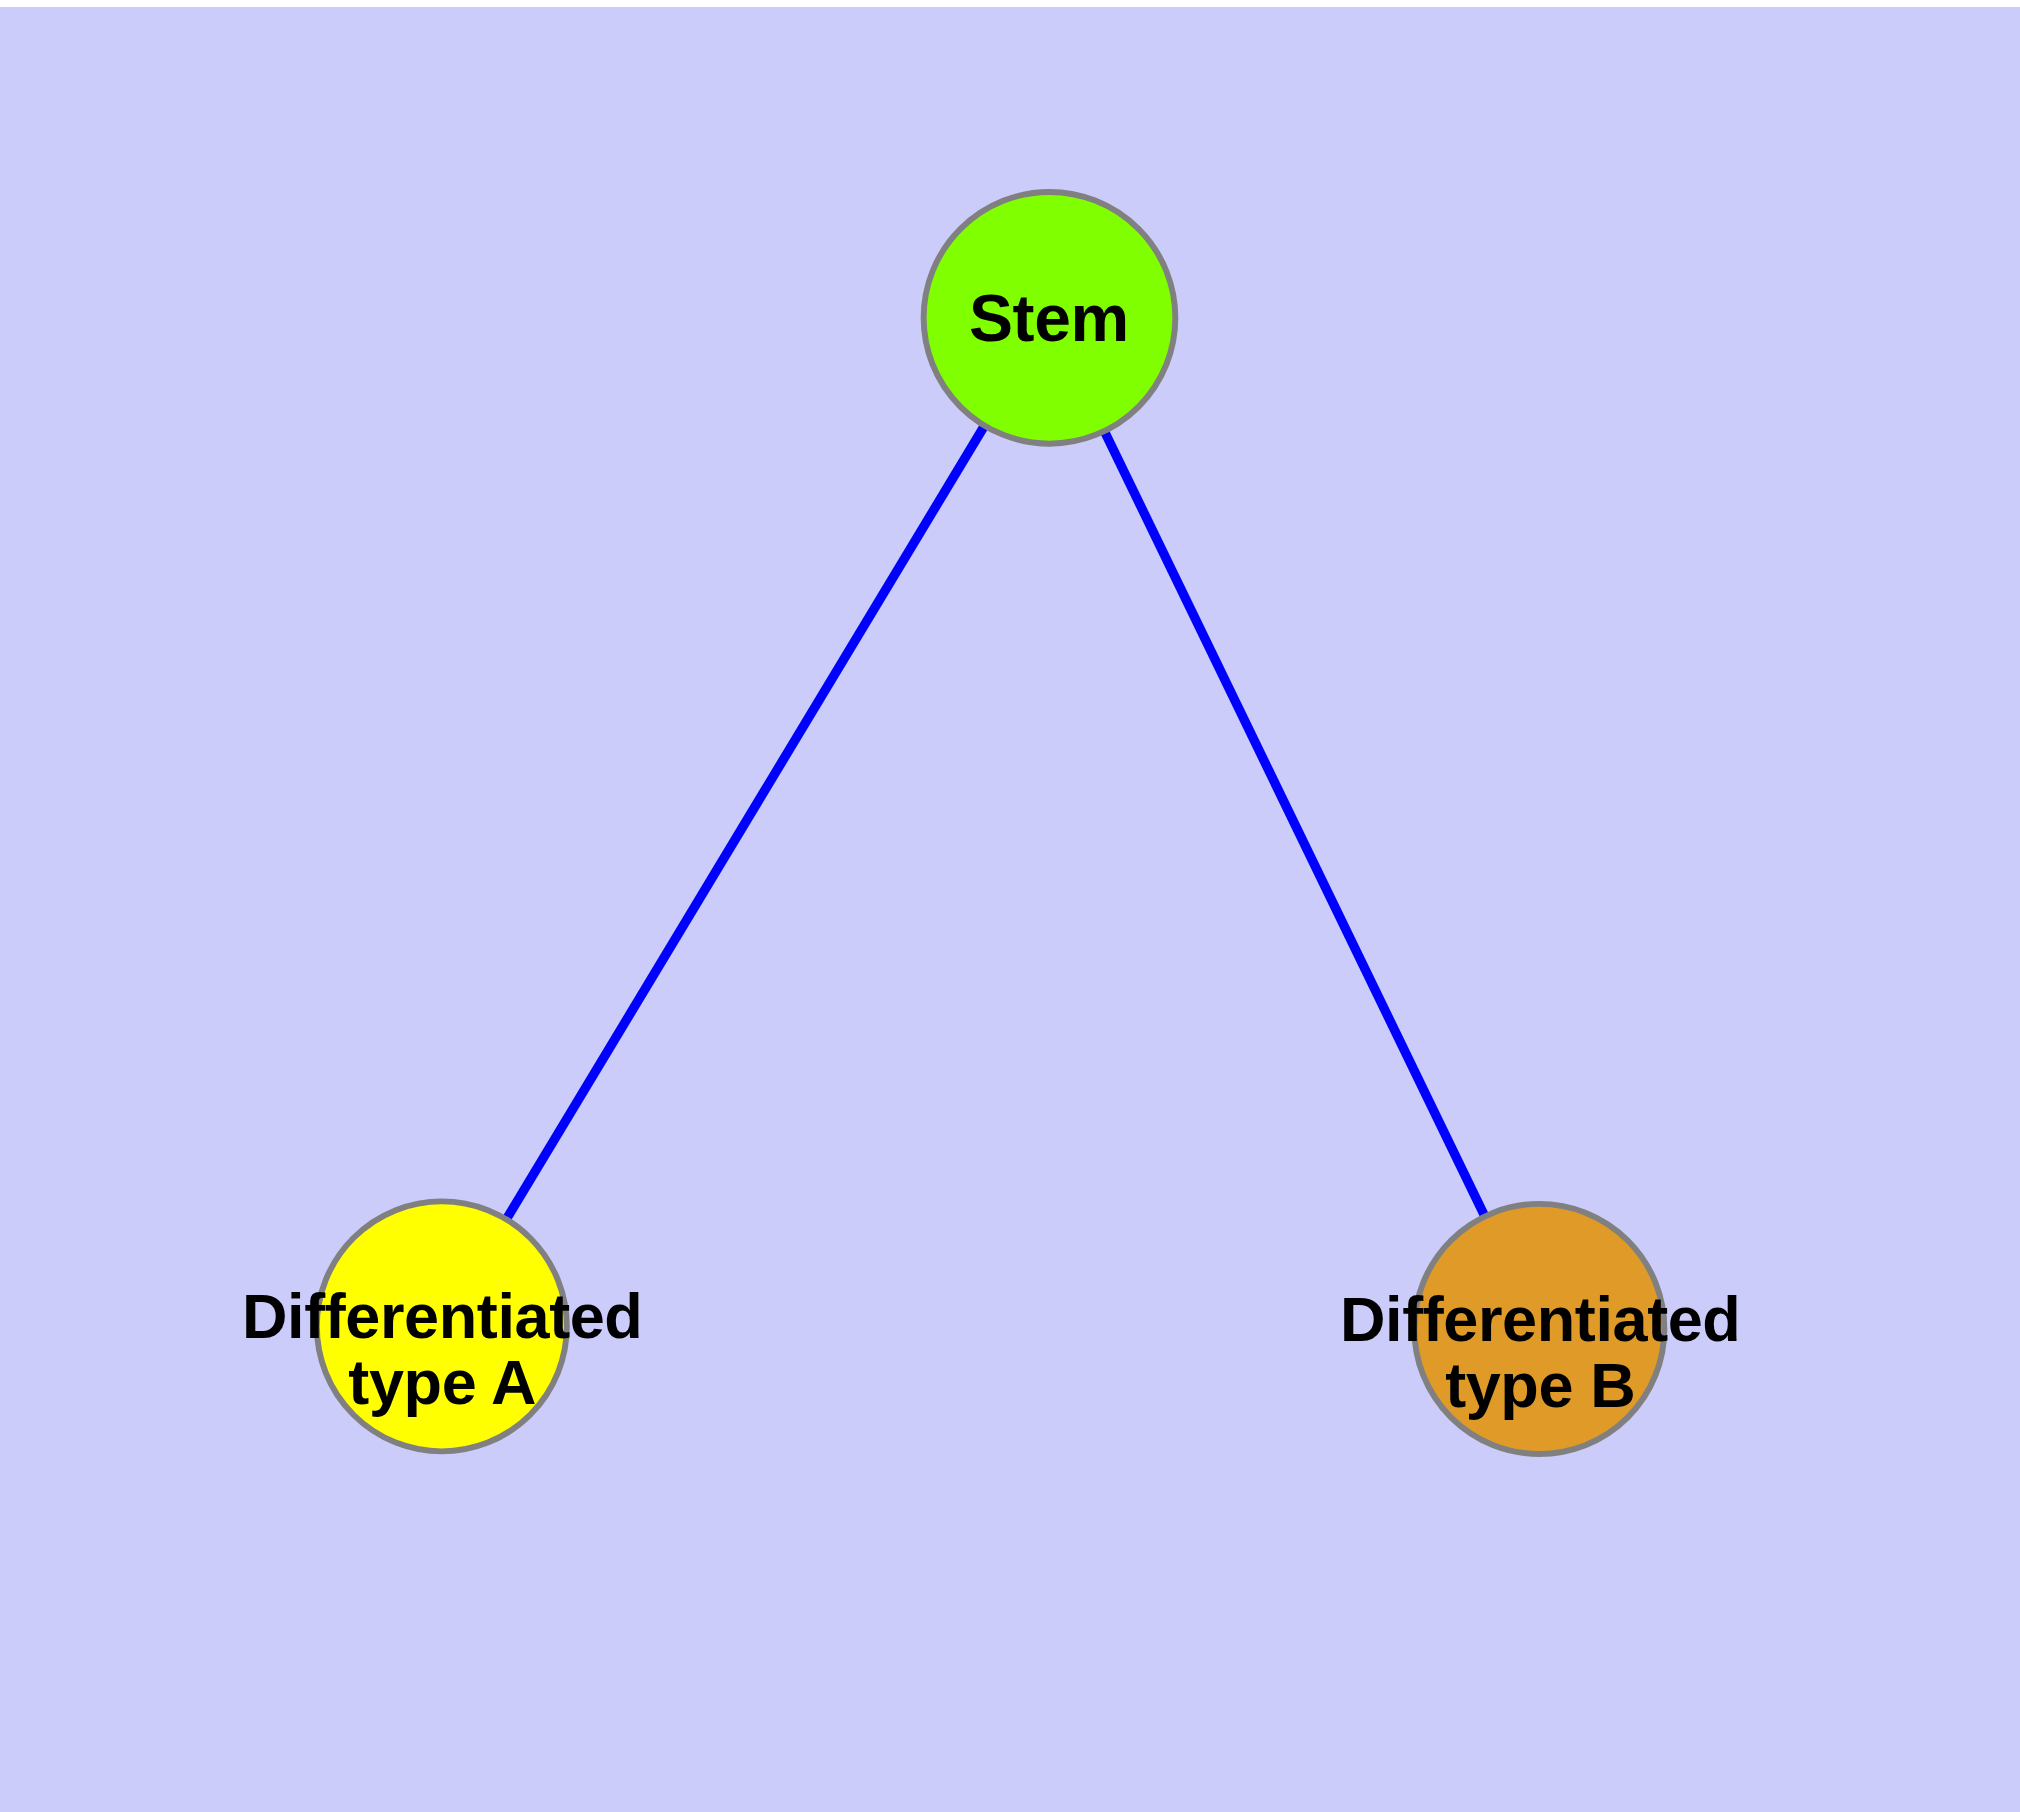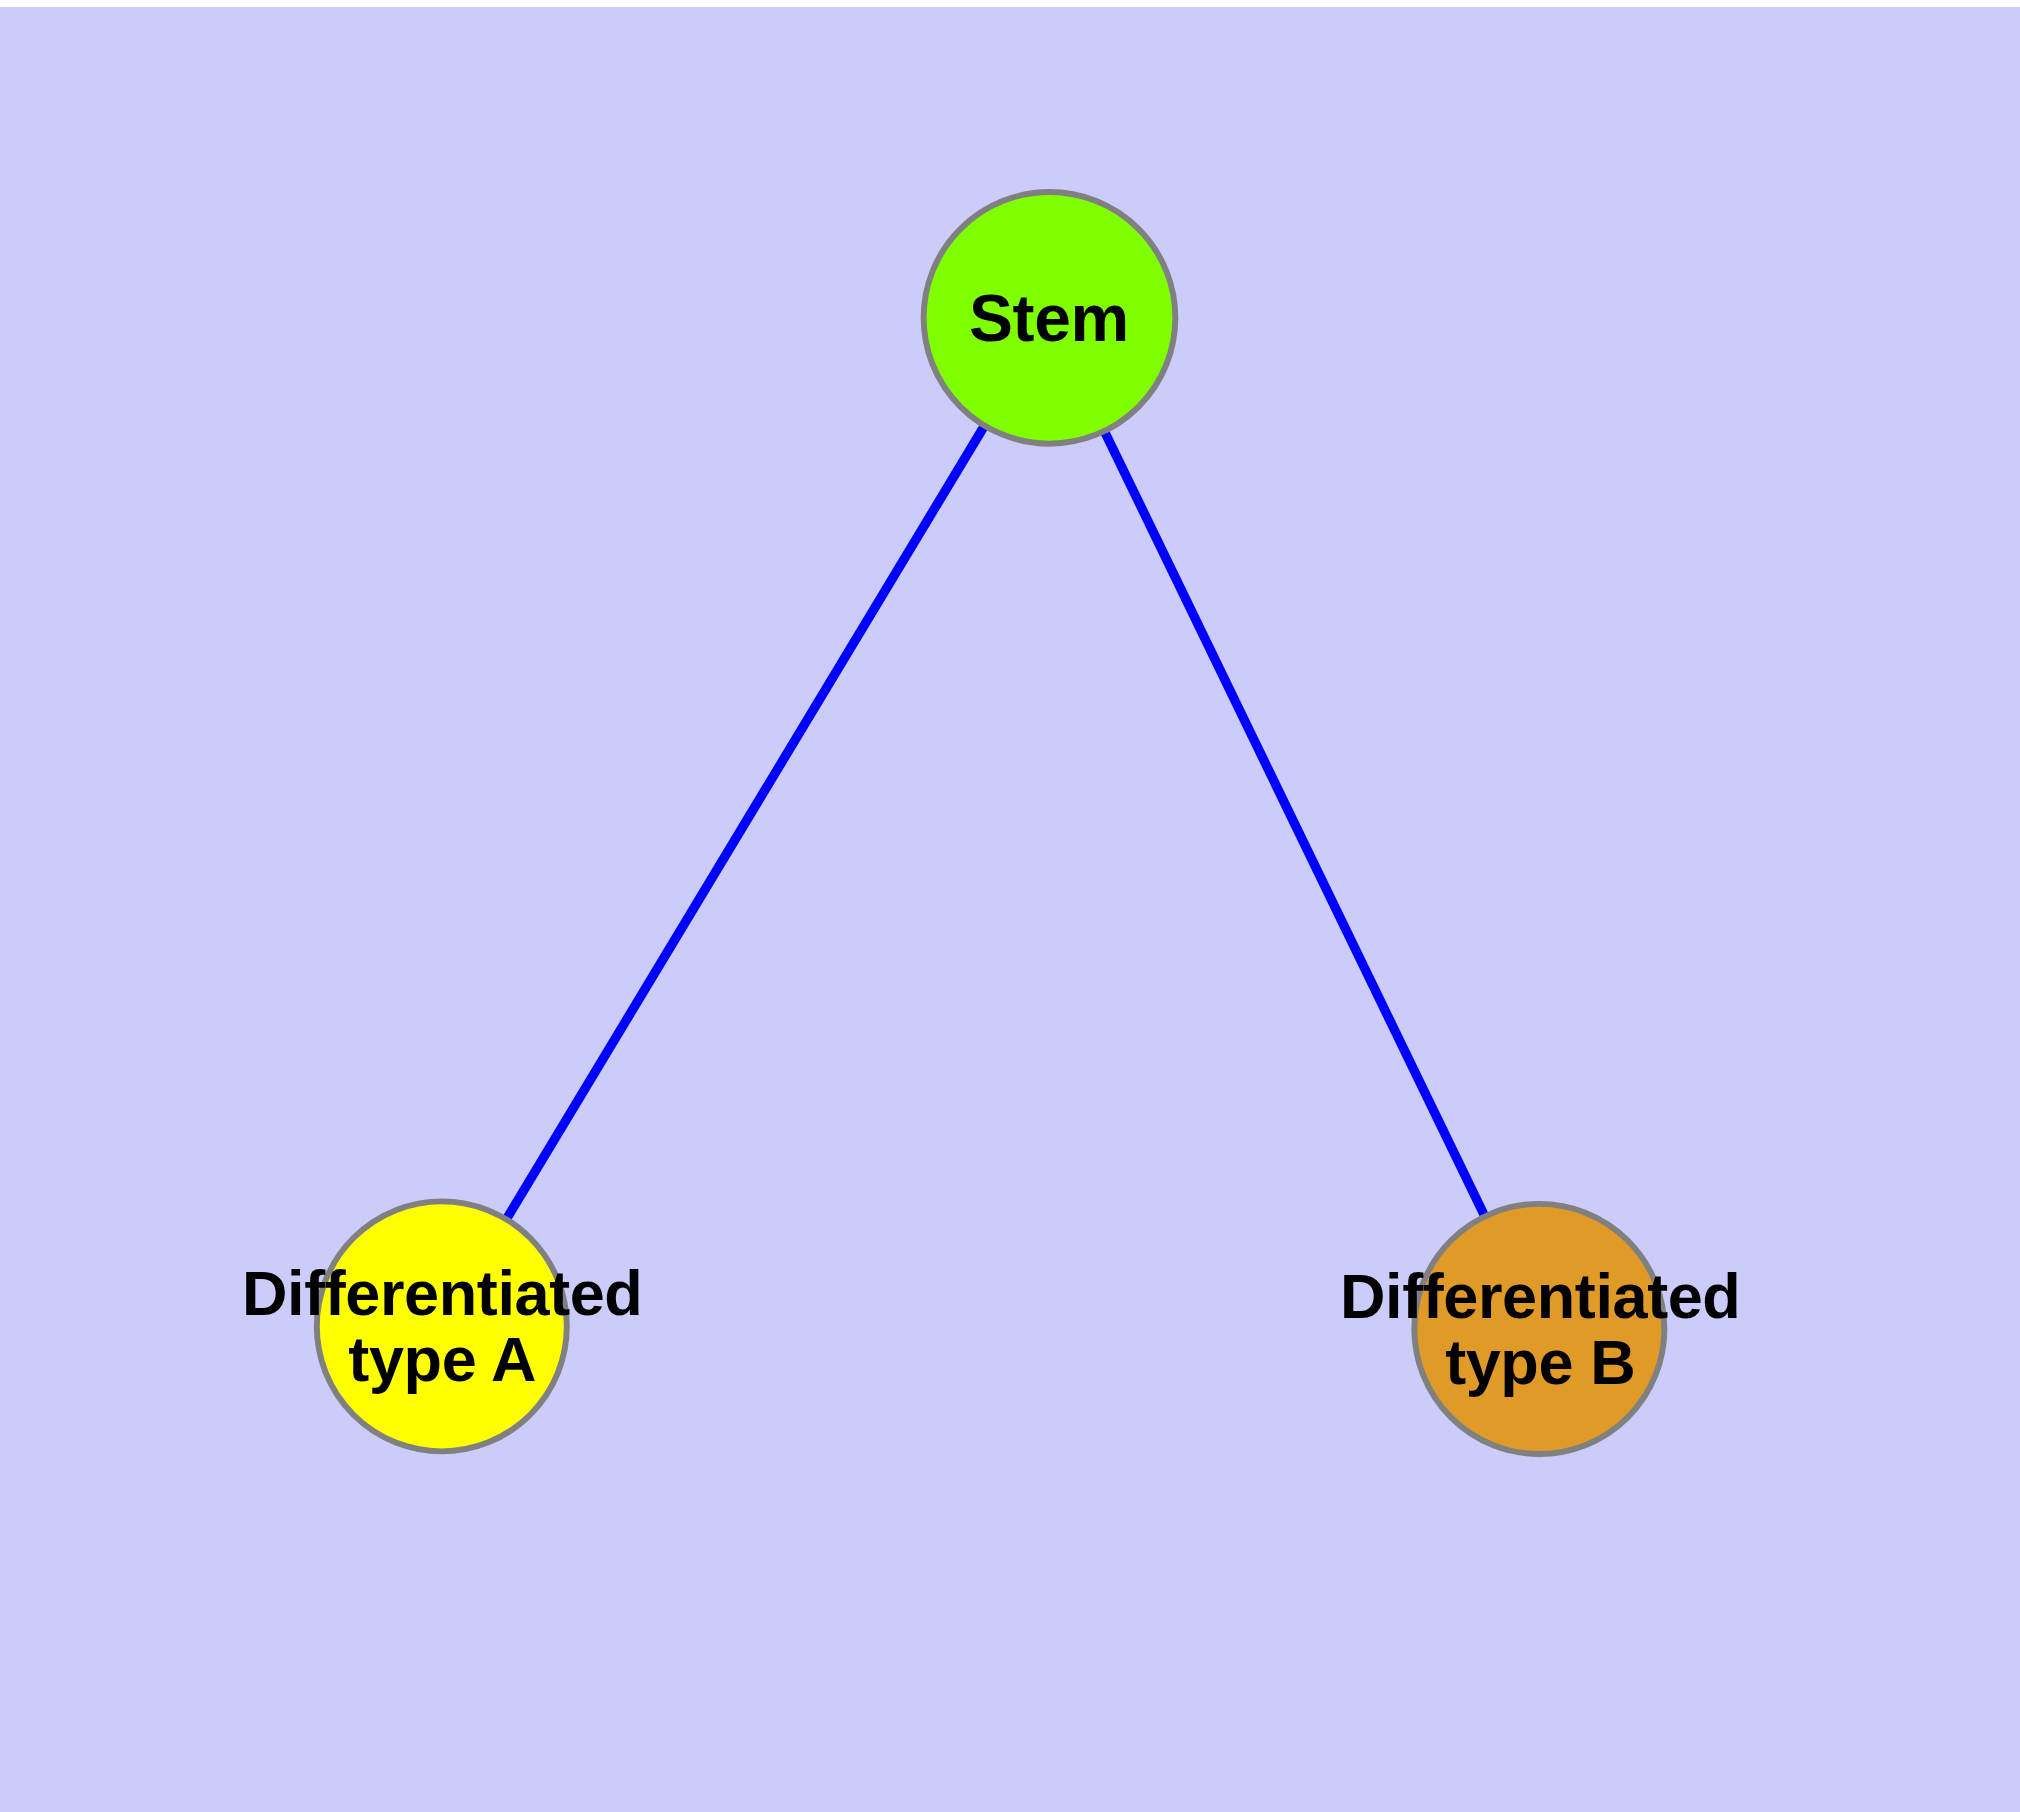--- a/index.html
+++ b/index.html
@@ -42,20 +42,21 @@
     -webkit-font-smoothing: antialiased;
   }
   .label-stem {
     font-size: 66px;
     letter-spacing: -0.4px;
     text-align: center;
   }
   .label-wide {
     font-size: 63px;
     letter-spacing: -0.4px;
+    margin-top: 23px;
   }
 </style>
 </head>
 <body>
 
 <div id="canvas">
 
   <div id="plot-area"></div>
 
   <svg id="graph-svg" viewBox="0 0 2384 2138">

